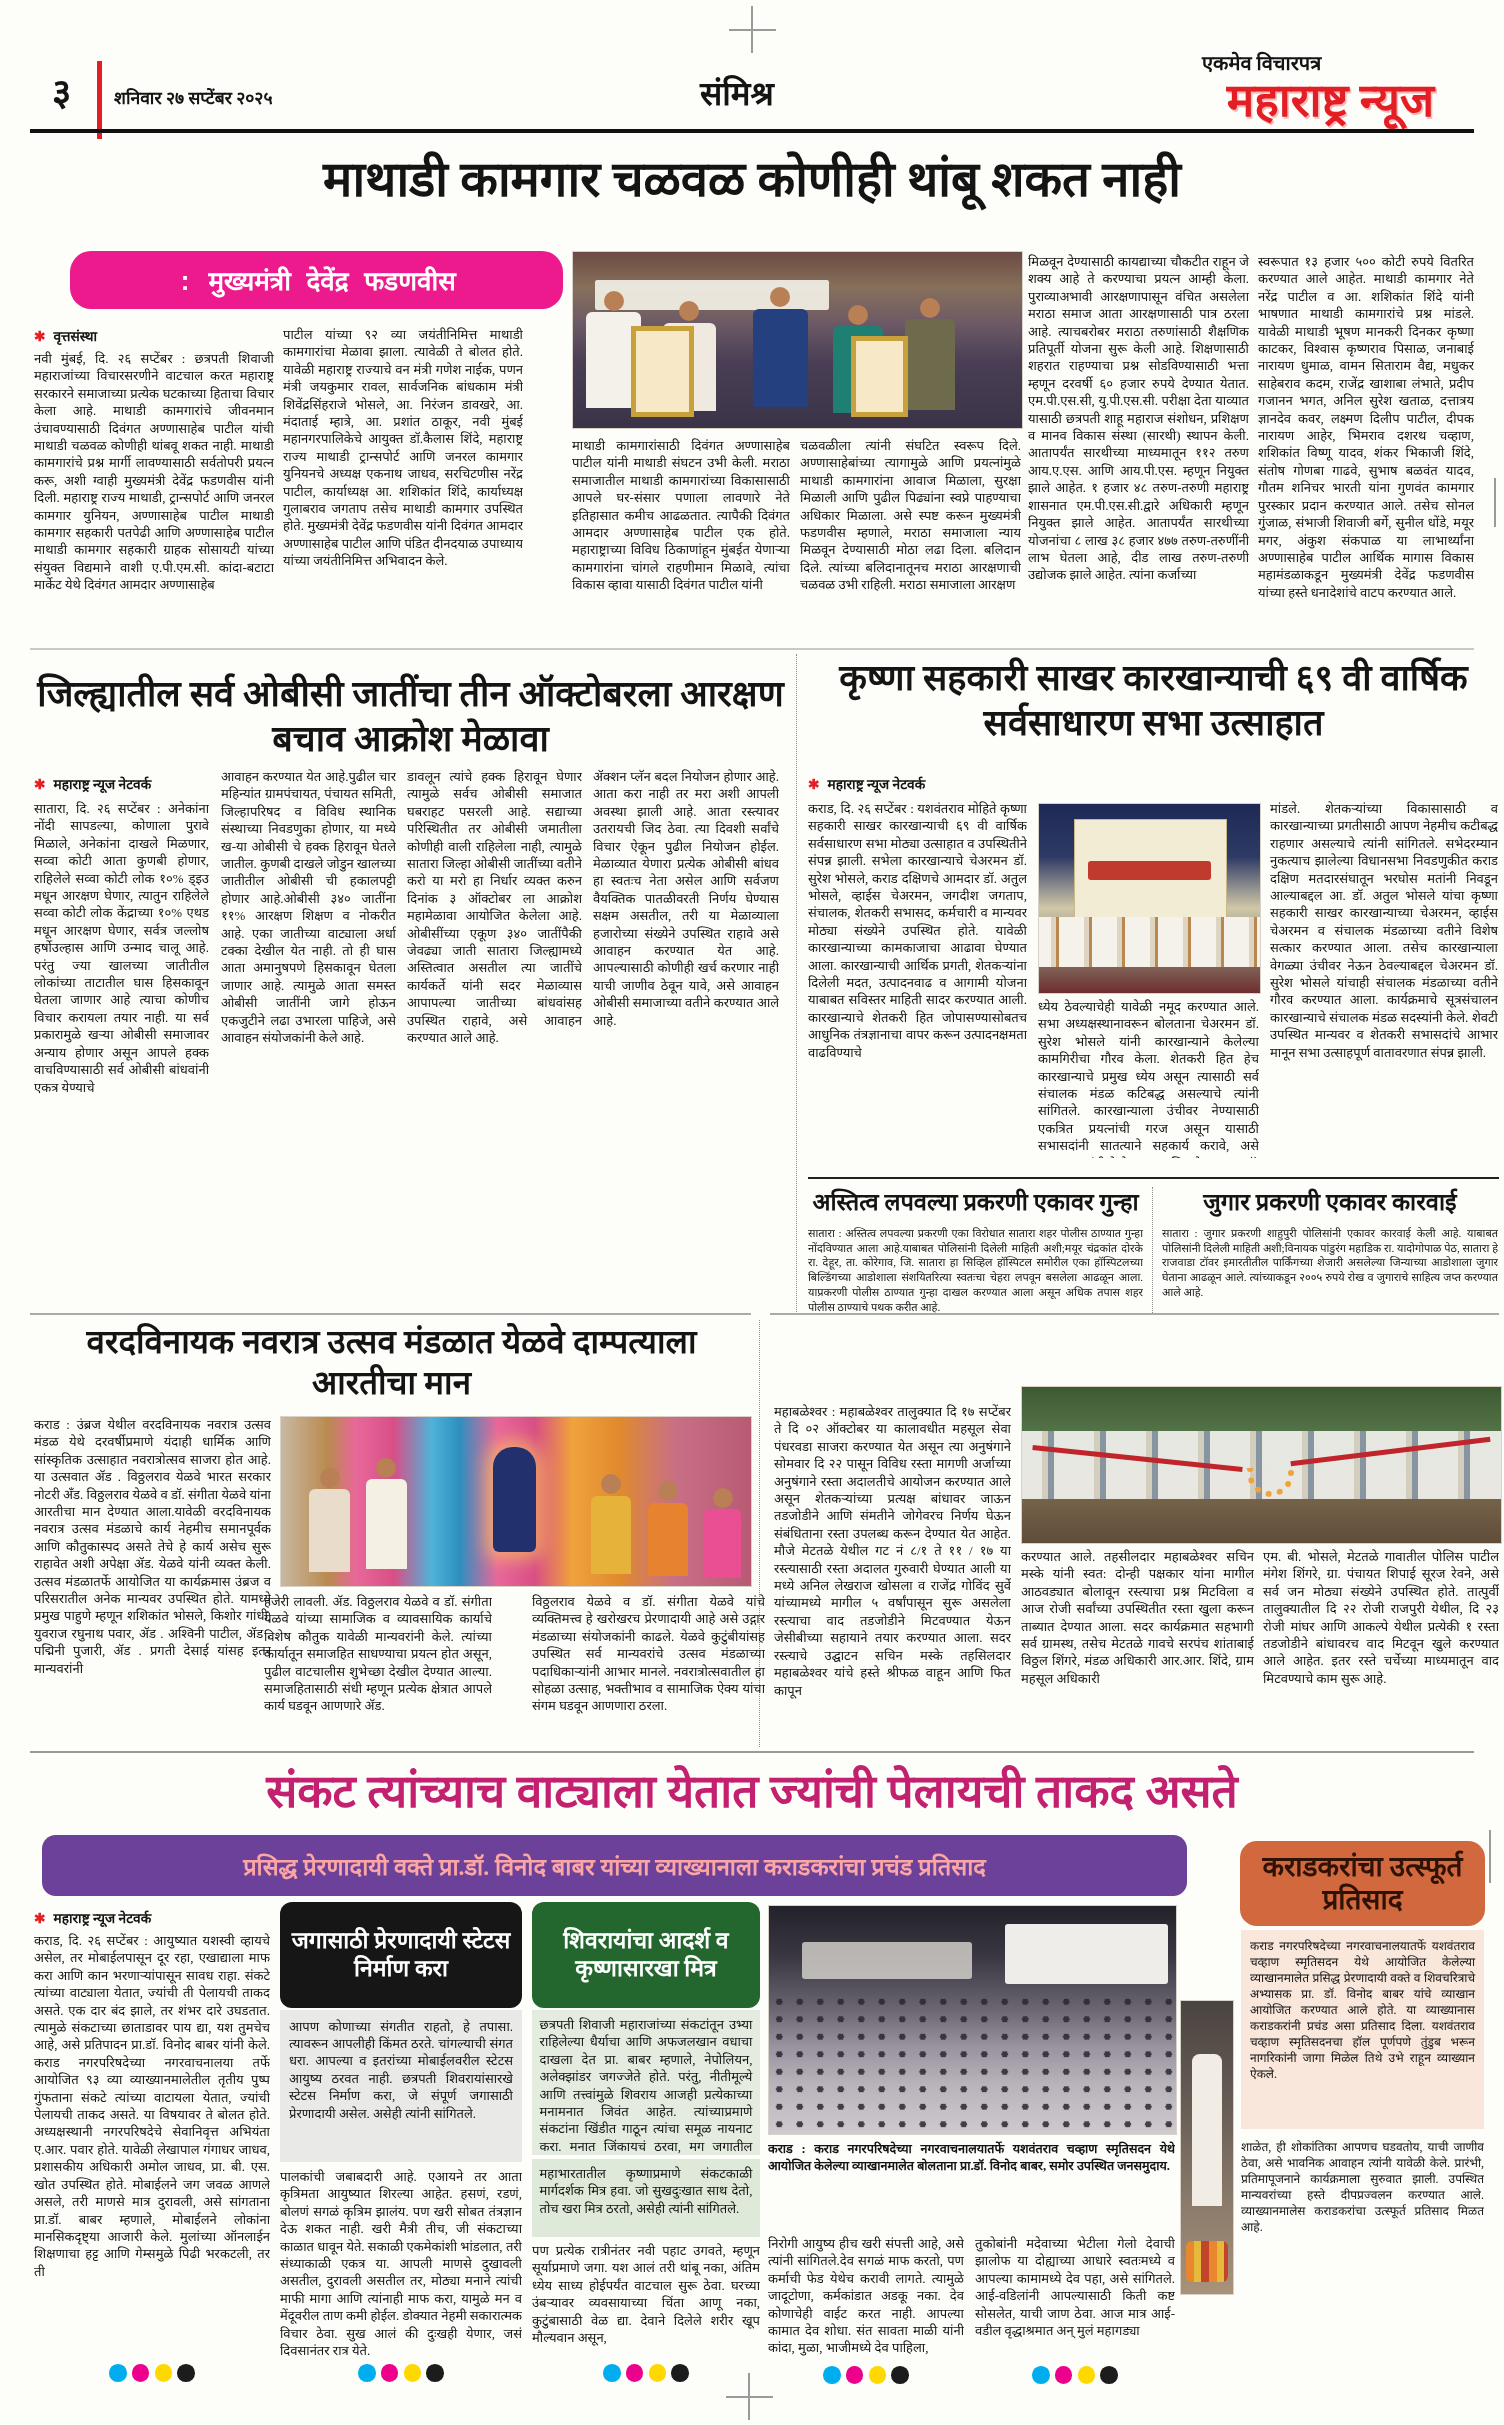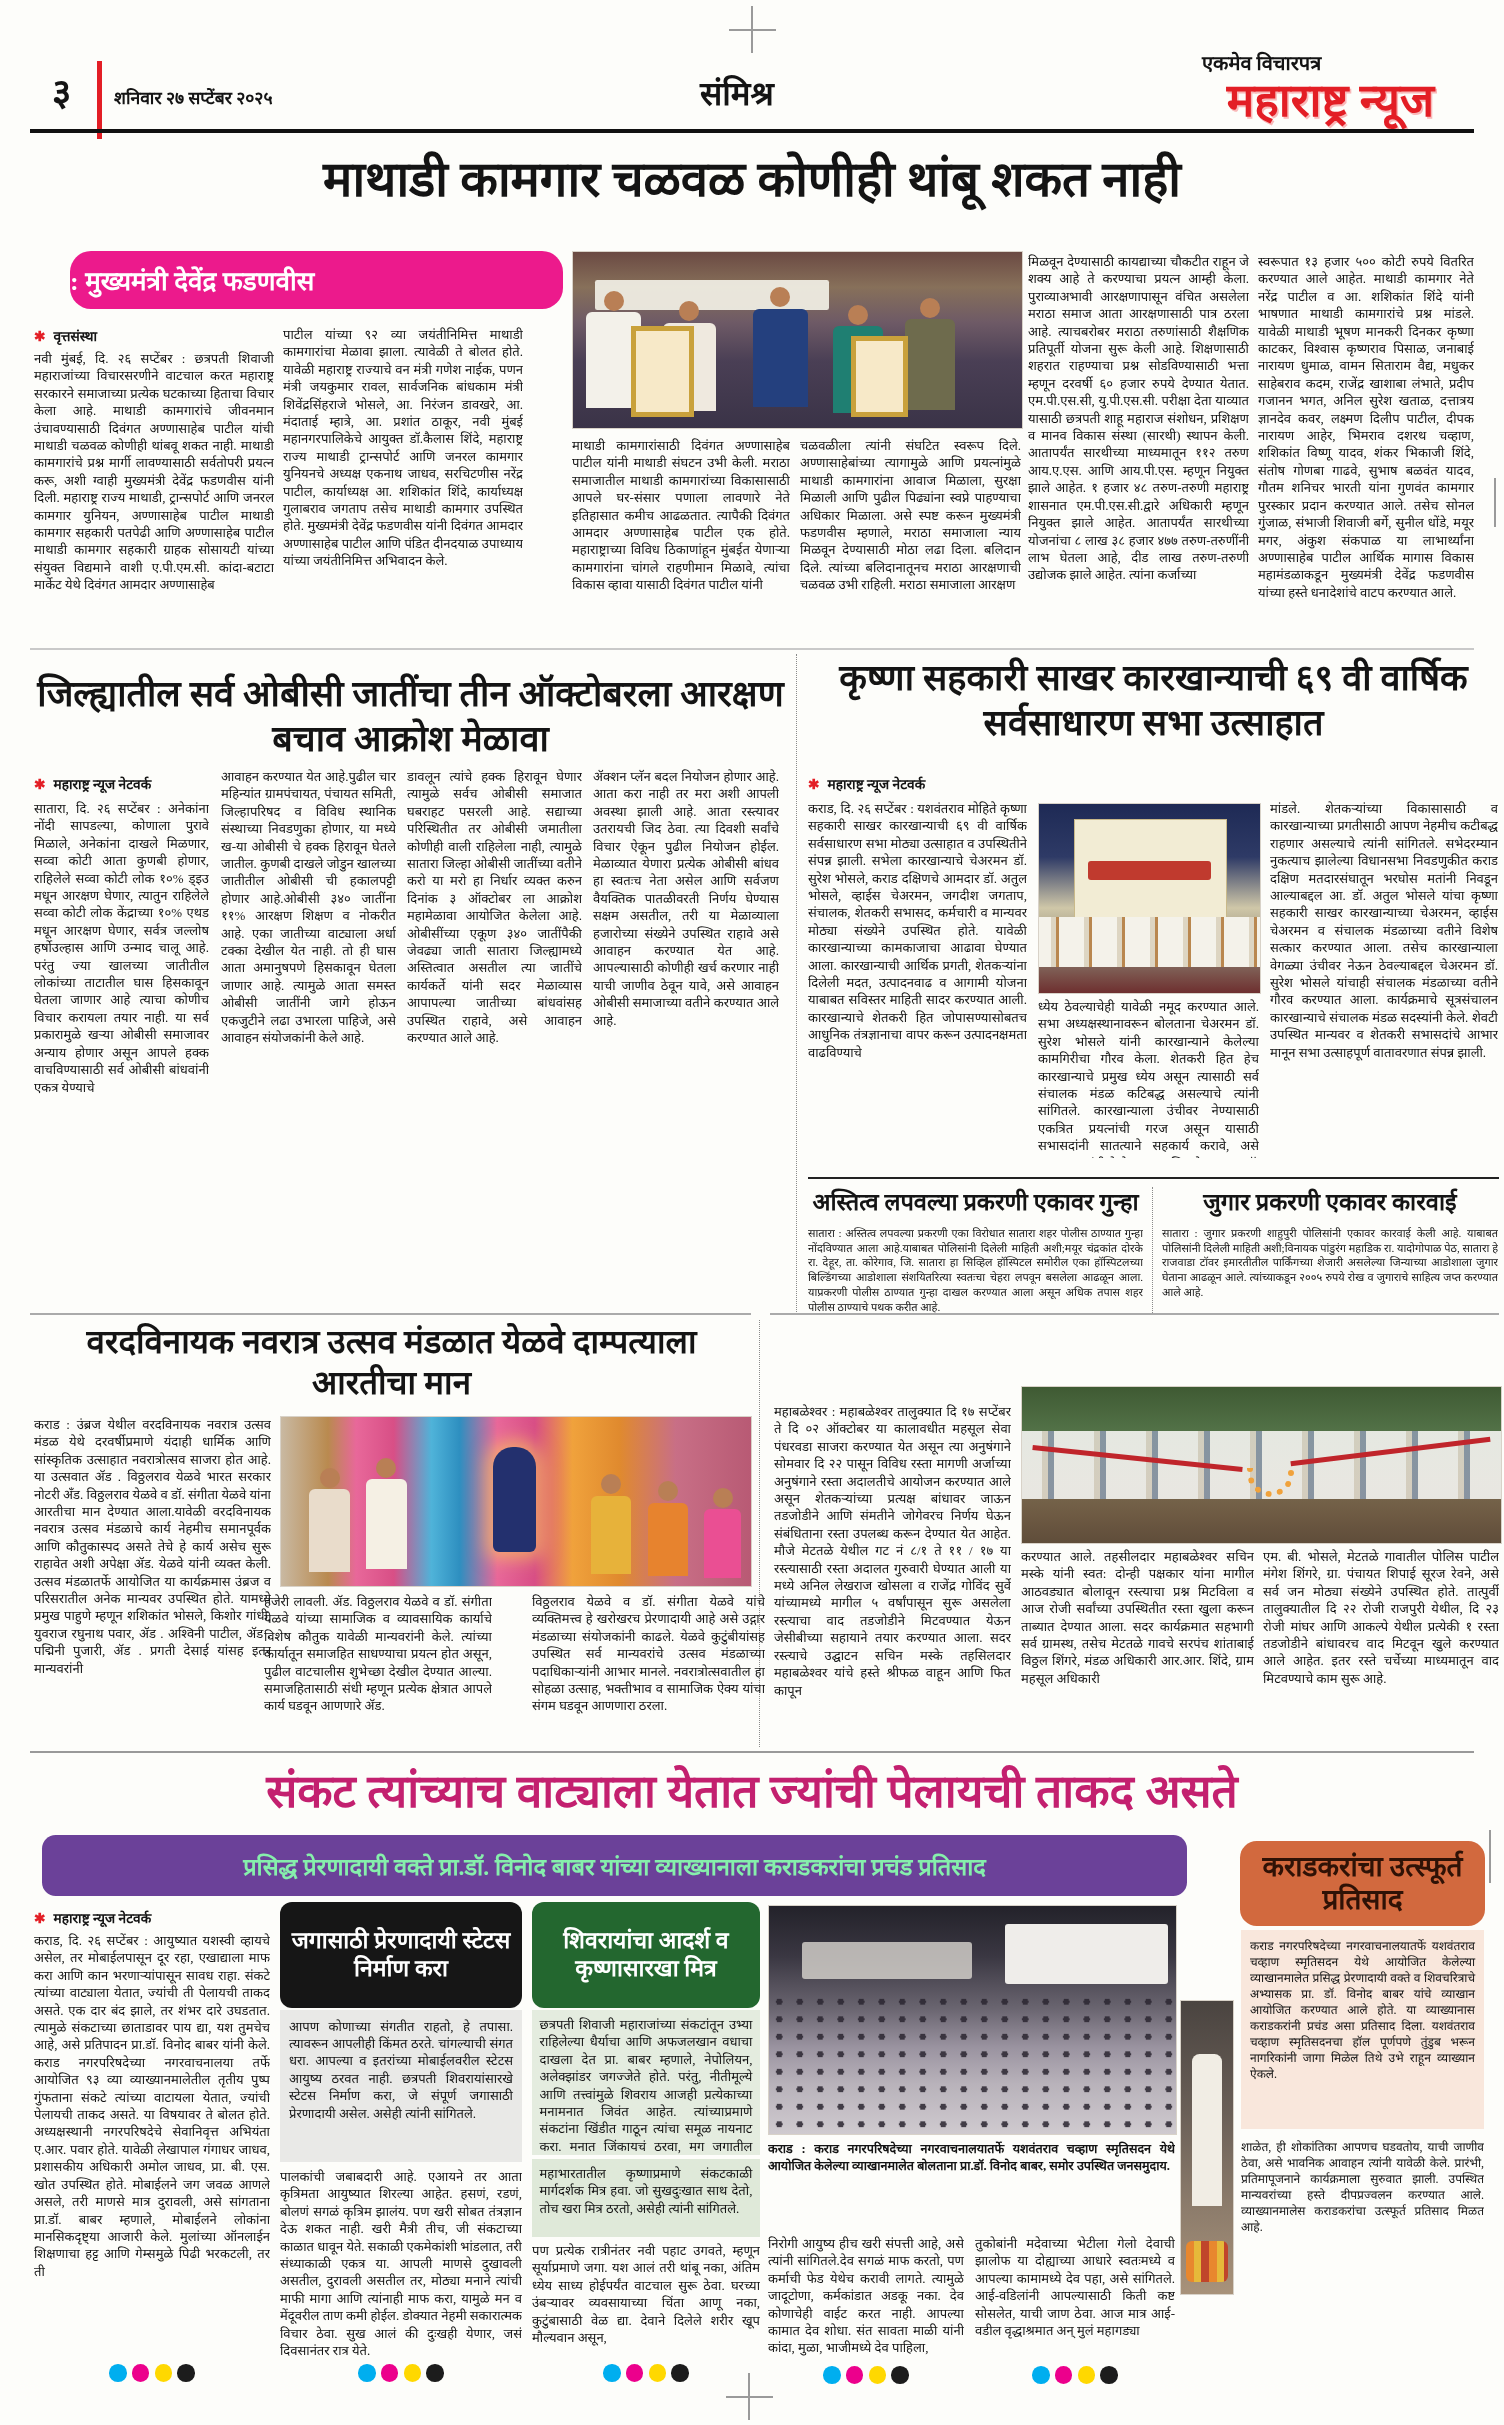--- a/index.html
+++ b/index.html
@@ -37,21 +37,21 @@
 
   <div class="abs" style="left:52px;top:65px;font-size:37px;font-weight:bold;">३</div>
   <div class="abs" style="left:97px;top:61px;width:4.6px;height:78px;background:#e31e25;"></div>
   <div class="abs" style="left:114px;top:85px;font-size:17.5px;font-weight:bold;">शनिवार २७ सप्टेंबर २०२५</div>
   <div class="abs" style="left:0;top:70px;width:1474px;text-align:center;font-size:33px;font-weight:bold;">संमिश्र</div>
   <div class="abs" style="left:1187px;top:49px;width:289px;text-align:left;font-size:20px;font-weight:bold;border-bottom:0;padding-left:15px;">एकमेव विचारपत्र</div>
   <div class="abs" style="left:1171px;top:67px;width:319px;text-align:center;font-size:46px;font-weight:bold;color:#e31e25;text-shadow:1.5px 1.5px 0 #f9b9b9;">महाराष्ट्र न्यूज</div>
   <div class="rule" style="left:30px;top:129px;width:1444px;height:3.8px;"></div>
 
   <div class="headline" style="left:30px;top:149px;width:1444px;font-size:49px;">माथाडी कामगार चळवळ कोणीही थांबू शकत नाही</div>
-  <div class="box" style="left:70px;top:251px;width:493px;height:58px;background:#ec1a8c;border-radius:21px;display:flex;align-items:center;">
+  <div class="box" style="left:70px;top:251px;width:493px;height:58px;background:#ec1a8c;border-radius:21px;display:flex;align-items:center;justify-content:center;font-family:Liberation Mono, monospace;">
     <span style="color:#fff;font-size:26px;font-weight:bold;">: मुख्यमंत्री देवेंद्र फडणवीस</span>
   </div>
 
   <div class="byline" style="left:34px;top:326px;width:240px;">
     <span class="ast">✱</span>
     <span>वृत्तसंस्था</span>
   </div>
   <div class="col" style="left:34px;top:350px;width:240px;height:293px;">नवी मुंबई, दि. २६ सप्टेंबर :  छत्रपती शिवाजी महाराजांच्या विचारसरणीने वाटचाल करत महाराष्ट्र सरकारने समाजाच्या प्रत्येक घटकाच्या हिताचा विचार केला आहे. माथाडी कामगारांचे जीवनमान उंचावण्यासाठी दिवंगत अण्णासाहेब पाटील यांची माथाडी चळवळ कोणीही थांबवू शकत नाही. माथाडी कामगारांचे प्रश्न मार्गी लावण्यासाठी सर्वतोपरी प्रयत्न करू, अशी ग्वाही मुख्यमंत्री देवेंद्र फडणवीस यांनी दिली. महाराष्ट्र राज्य माथाडी, ट्रान्सपोर्ट आणि जनरल कामगार युनियन, अण्णासाहेब पाटील माथाडी कामगार सहकारी पतपेढी आणि अण्णासाहेब पाटील माथाडी कामगार सहकारी ग्राहक सोसायटी यांच्या संयुक्त विद्यमाने वाशी ए.पी.एम.सी. कांदा-बटाटा मार्केट येथे दिवंगत आमदार अण्णासाहेब</div>
   <div class="col" style="left:283px;top:326px;width:240px;height:317px;">पाटील यांच्या ९२ व्या जयंतीनिमित्त माथाडी कामगारांचा मेळावा झाला. त्यावेळी ते बोलत होते. यावेळी महाराष्ट्र राज्याचे वन मंत्री गणेश नाईक, पणन मंत्री जयकुमार रावल, सार्वजनिक बांधकाम मंत्री शिवेंद्रसिंहराजे भोसले, आ. निरंजन डावखरे, आ. मंदाताई म्हात्रे, आ. प्रशांत ठाकूर, नवी मुंबई महानगरपालिकेचे आयुक्त डॉ.कैलास शिंदे, महाराष्ट्र राज्य माथाडी ट्रान्सपोर्ट आणि जनरल कामगार युनियनचे अध्यक्ष एकनाथ जाधव, सरचिटणीस नरेंद्र पाटील, कार्याध्यक्ष आ. शशिकांत शिंदे, कार्याध्यक्ष गुलाबराव जगताप तसेच माथाडी कामगार उपस्थित होते. मुख्यमंत्री देवेंद्र फडणवीस यांनी दिवंगत आमदार अण्णासाहेब पाटील आणि पंडित दीनदयाळ उपाध्याय यांच्या जयंतीनिमित्त अभिवादन केले.</div>
 
@@ -158,21 +158,21 @@
     <div class="abs" style="left:2%;top:44%;width:44%;height:5.3px;background:#c0252b;transform:rotate(6deg);"></div>
     <div class="abs" style="left:56%;top:40%;width:42%;height:5.3px;background:#c0252b;transform:rotate(-7deg);"></div>
     <div class="abs" style="left:47%;top:52%;width:35px;height:23px;border:6px dotted #f0a23c;border-top:none;border-radius:0 0 30px 30px;"></div>
   </div>
   <div class="col" style="left:1021px;top:1548px;width:233px;height:199px;">करण्यात आले. तहसीलदार महाबळेश्वर सचिन मस्के यांनी स्वत: दोन्ही पक्षकार यांना मागील आठवड्यात बोलावून रस्त्याचा प्रश्न मिटविला व आज रोजी सर्वांच्या उपस्थितीत रस्ता खुला करून ताब्यात देण्यात आला. सदर कार्यक्रमात सहभागी सर्व ग्रामस्थ, तसेच मेटतळे गावचे सरपंच शांताबाई विठ्ठल शिंगरे, मंडळ अधिकारी आर.आर. शिंदे, ग्राम महसूल अधिकारी</div>
   <div class="col" style="left:1263px;top:1548px;width:236px;height:199px;">एम. बी. भोसले, मेटतळे गावातील पोलिस पाटील मंगेश शिंगरे, ग्रा. पंचायत शिपाई सूरज रेवने, असे सर्व जन मोठ्या संख्येने उपस्थित होते. तात्पुर्वी तालुक्यातील दि २२ रोजी राजपुरी येथील, दि २३ रोजी मांघर आणि आकल्पे येथील प्रत्येकी १ रस्ता तडजोडीने बांधावरच वाद मिटवून खुले करण्यात आले आहेत. इतर रस्ते चर्चेच्या माध्यमातून वाद मिटवण्याचे काम सुरू आहे.</div>
 
   <div class="rule" style="left:30px;top:1751px;width:1444px;height:2.3px;background:#999;"></div>
   <div class="headline" style="left:30px;top:1763px;width:1444px;font-size:46px;color:#c3206f;">संकट त्यांच्याच वाट्याला येतात ज्यांची पेलायची ताकद असते</div>
   <div class="box" style="left:42px;top:1835px;width:1145px;height:61px;background:#6b4199;border-radius:13.7px;display:flex;align-items:center;justify-content:center;">
-    <span style="color:#86efac;font-size:23.6px;font-weight:bold;">प्रसिद्ध प्रेरणादायी वक्ते प्रा.डॉ. विनोद बाबर यांच्या व्याख्यानाला कराडकरांचा प्रचंड प्रतिसाद</span>
+    <span style="color:#fca5a5;font-size:23.6px;font-weight:bold;">प्रसिद्ध प्रेरणादायी वक्ते प्रा.डॉ. विनोद बाबर यांच्या व्याख्यानाला कराडकरांचा प्रचंड प्रतिसाद</span>
   </div>
   <div class="box" style="left:1240px;top:1841px;width:245px;height:85px;background:#d2693e;border-radius:16.7px;display:flex;align-items:center;justify-content:center;text-align:center;">
     <span style="color:#2f1206;font-size:28px;font-weight:bold;line-height:1.15;padding:0 10.6px;">कराडकरांचा उत्स्फूर्त प्रतिसाद</span>
   </div>
 
   <div class="byline" style="left:34px;top:1908px;width:236px;">
     <span class="ast">✱</span>
     <span>महाराष्ट्र न्यूज नेटवर्क</span>
   </div>
   <div class="col" style="left:34px;top:1932px;width:236px;height:426px;">कराड, दि. २६ सप्टेंबर : आयुष्यात यशस्वी व्हायचे असेल, तर मोबाईलपासून दूर रहा, एखाद्याला माफ करा आणि कान भरणाऱ्यांपासून सावध राहा. संकटे त्यांच्या वाट्याला येतात, ज्यांची ती पेलायची ताकद असते. एक दार बंद झाले, तर शंभर दारे उघडतात. त्यामुळे संकटाच्या छाताडावर पाय द्या, यश तुमचेच आहे, असे प्रतिपादन प्रा.डॉ. विनोद बाबर यांनी केले. कराड नगरपरिषदेच्या नगरवाचनालया तर्फे आयोजित ९३ व्या व्याख्यानमालेतील तृतीय पुष्प गुंफताना संकटे त्यांच्या वाटायला येतात, ज्यांची पेलायची ताकद असते. या विषयावर ते बोलत होते. अध्यक्षस्थानी नगरपरिषदेचे सेवानिवृत्त अभियंता ए.आर. पवार होते. यावेळी लेखापाल गंगाधर जाधव, प्रशासकीय अधिकारी अमोल जाधव, प्रा. बी. एस. खोत उपस्थित होते. मोबाईलने जग जवळ आणले असले, तरी माणसे मात्र दुरावली, असे सांगताना प्रा.डॉ. बाबर म्हणाले, मोबाईलने लोकांना मानसिकदृष्ट्या आजारी केले. मुलांच्या ऑनलाईन शिक्षणाचा हट्ट आणि गेम्समुळे पिढी भरकटली, तर ती</div>

